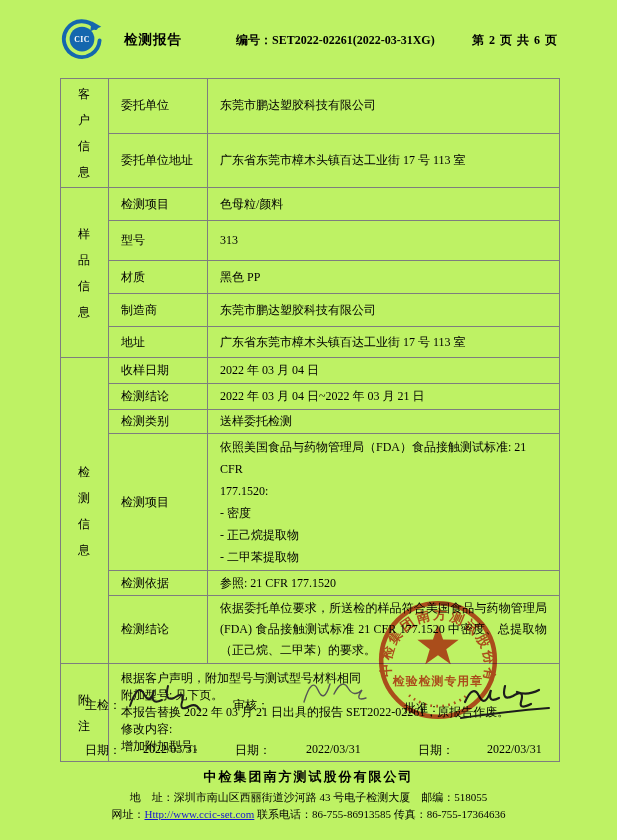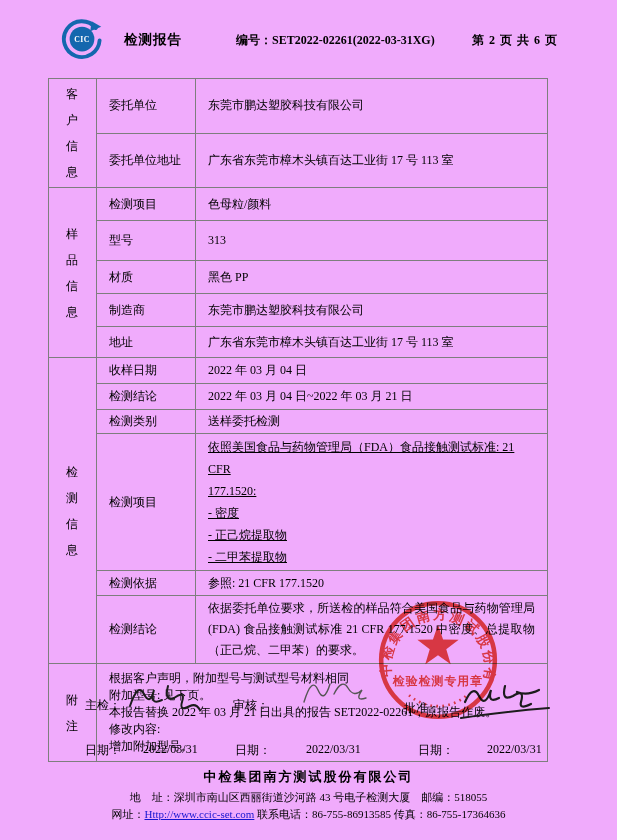--- a/index.html
+++ b/index.html
@@ -1,33 +1,33 @@
 <!DOCTYPE html>
 <html><head>
 <meta charset="utf-8">
 <style>
   * { margin:0; padding:0; box-sizing:border-box; }
   html,body { background:#e8e8e8; }
   .page {
-    position:relative; width:617px; height:840px; background:#f0abfc;
+    position:relative; width:617px; height:840px; background:#bef264;
     font-family:"Liberation Serif","DejaVu Serif",serif; color:#000;
     margin:0 auto; overflow:hidden;
   }
   
   .logo { position:absolute; left:60px; top:17px; width:44px; height:44px; }
   .hdr-title { position:absolute; left:124px; top:31px; font-size:13.5px; font-weight:bold; letter-spacing:1px; }
   .hdr-no { position:absolute; left:236px; top:32px; font-size:12px; font-weight:bold; }
   .hdr-page { position:absolute; left:472px; top:32px; font-size:12px; font-weight:bold; letter-spacing:1px; }
   
-  table.rep { position:absolute; left:48px; top:78px; width:500px; border-collapse:collapse; table-layout:fixed; font-size:12px;border-radius:20px; }
+  table.rep { position:absolute; left:60px; top:78px; width:500px; border-collapse:collapse; table-layout:fixed; font-size:12px;border-radius:20px; }
   table.rep td { border:1px solid #7e7e7e; padding:2px 12px; vertical-align:middle; }
   td.sec { width:48px; text-align:center; white-space:pre-line; line-height:26px; letter-spacing:1px; padding:2px 4px; }
   td.lbl { width:99px; }
   .preline { white-space:pre-line; }
-  td.items { line-height:22px; padding:6px 12px;text-decoration:underline; }
+  td.items { line-height:22px; padding:6px 12px; }
   td.concl { line-height:21px; text-align:justify; padding:4px 12px; }
   td.note { line-height:17px; padding:7px 12px; vertical-align:middle; }
   
   .stamp { position:absolute; left:376px; top:598px; width:124px; height:124px; opacity:.88; mix-blend-mode:multiply; pointer-events:none; }
   
   .sig-label { position:absolute; font-size:12px; }
   .sig { position:absolute; }
   .date-label { position:absolute; font-size:12px; }
   .date-val { position:absolute; font-size:12px; }
   

